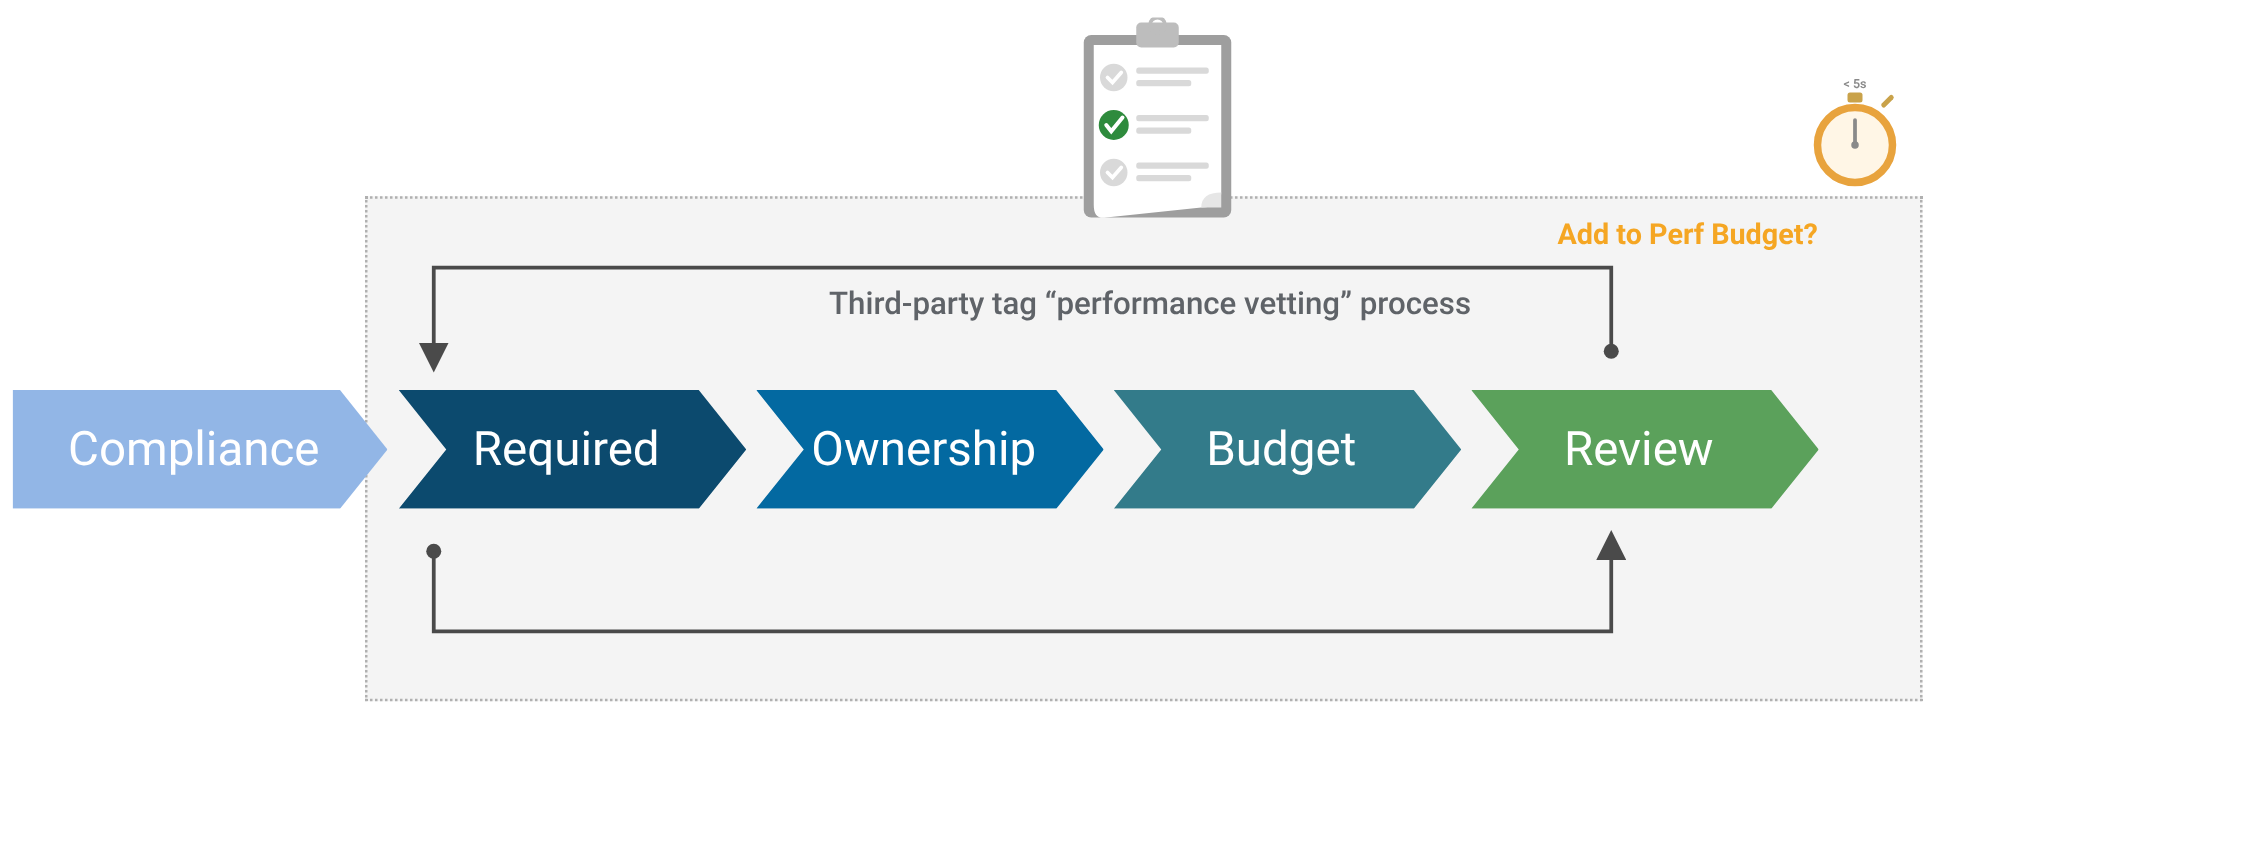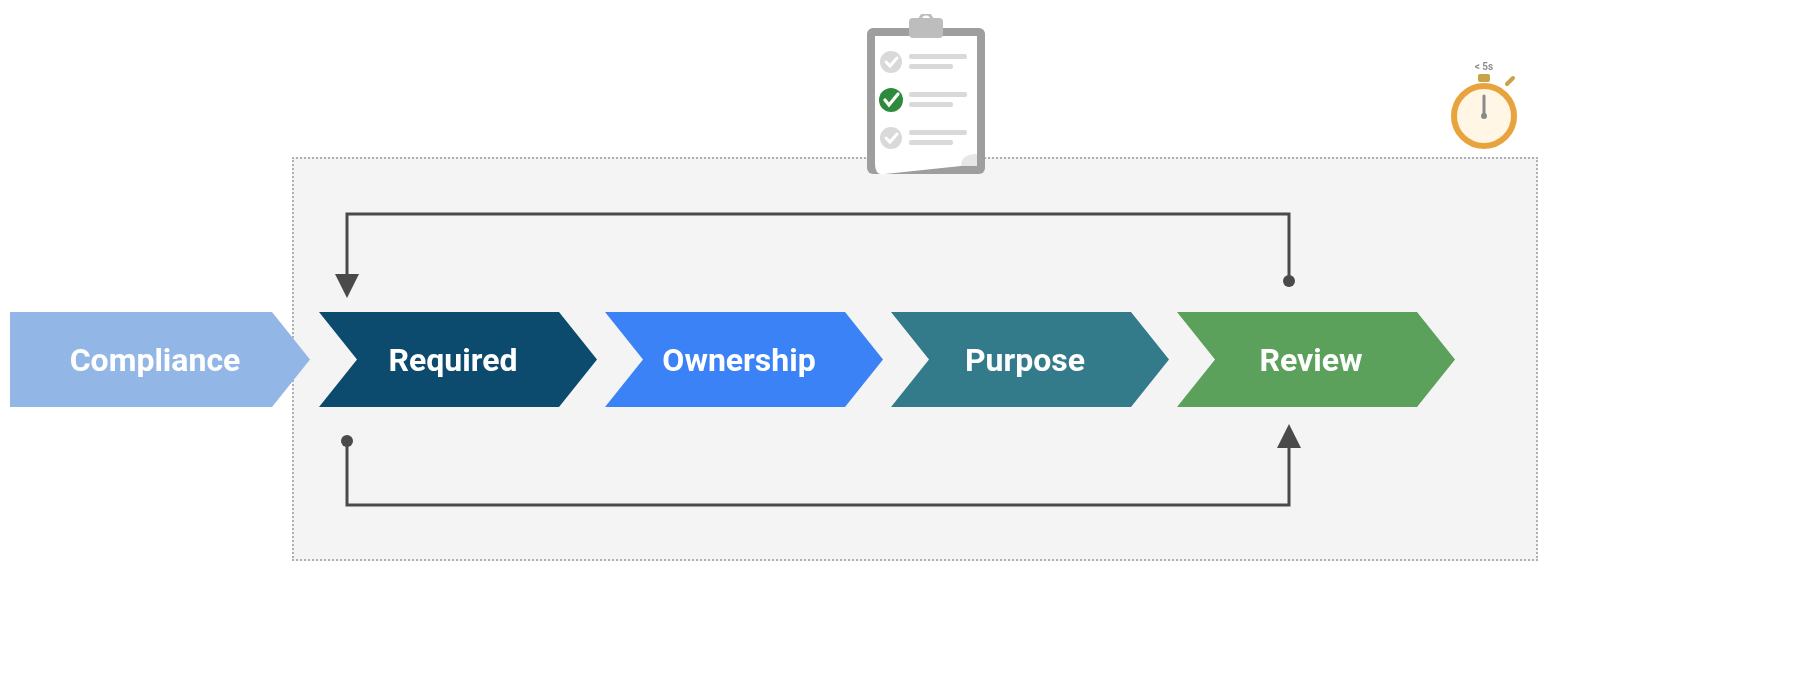--- a/index.html
+++ b/index.html
@@ -60,41 +60,41 @@
   }
   .chevron {
     position: absolute;
     height: 95px;
     box-sizing: border-box;
     display: flex;
     align-items: center;
     justify-content: center;
   }
   .chevron span {
-    font-size: 32px;
-    font-weight: 700;
+    font-size: 38px;
+    font-weight: 400;
     color: #ffffff;
     padding-right: 10px;
   }
   .chevron.c0 {
     left: 0px;
     width: 300px;
     background: #92b6e6;
     clip-path: polygon(0 0, calc(100% - 38px) 0, 100% 50%, calc(100% - 38px) 100%, 0 100%);
   }
   .chevron.c1 {
     left: 309px;
     width: 278px;
     background: #0c4a6e;
     clip-path: polygon(0 0, calc(100% - 38px) 0, 100% 50%, calc(100% - 38px) 100%, 0 100%, 38px 50%);
   }
   .chevron.c2 {
     left: 595px;
     width: 278px;
-    background: #3b82f6;
+    background: #0369a1;
     clip-path: polygon(0 0, calc(100% - 38px) 0, 100% 50%, calc(100% - 38px) 100%, 0 100%, 38px 50%);
   }
   .chevron.c3 {
     left: 881px;
     width: 278px;
     background: #337b8a;
     clip-path: polygon(0 0, calc(100% - 38px) 0, 100% 50%, calc(100% - 38px) 100%, 0 100%, 38px 50%);
   }
   .chevron.c4 {
     left: 1167px;
@@ -132,34 +132,36 @@
     height: 90px;
   }
 </style>
 </head>
 <body>
 
 <div class="canvas">
 
   <div class="vetting-box"></div>
 
-
+  <div class="caption">Third-party tag “performance vetting” process</div>
+
+  <div class="perf-label">Add to Perf Budget?</div>
 
   <div class="chevrons">
     <div class="chevron c0">
       <span>Compliance</span>
     </div>
     <div class="chevron c1">
       <span>Required</span>
     </div>
     <div class="chevron c2">
       <span>Ownership</span>
     </div>
     <div class="chevron c3">
-      <span>Purpose</span>
+      <span>Budget</span>
     </div>
     <div class="chevron c4">
       <span>Review</span>
     </div>
   </div>
 
   <svg class="arrows" viewBox="0 0 1810 690">
     <defs>
       <marker id="arrowhead" markerWidth="8" markerHeight="8" refX="6" refY="4" orient="auto">
         <path d="M0,0 L8,4 L0,8 Z" fill="#4a4a4a"></path>

